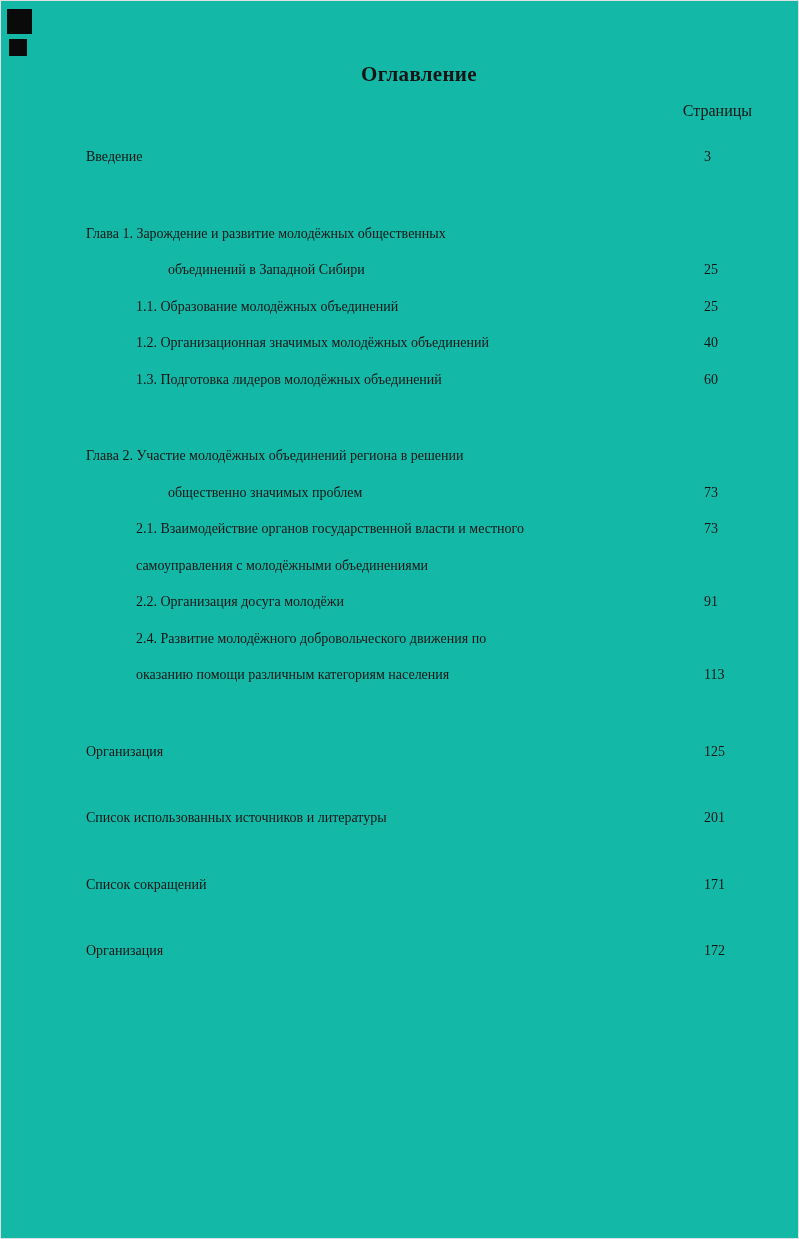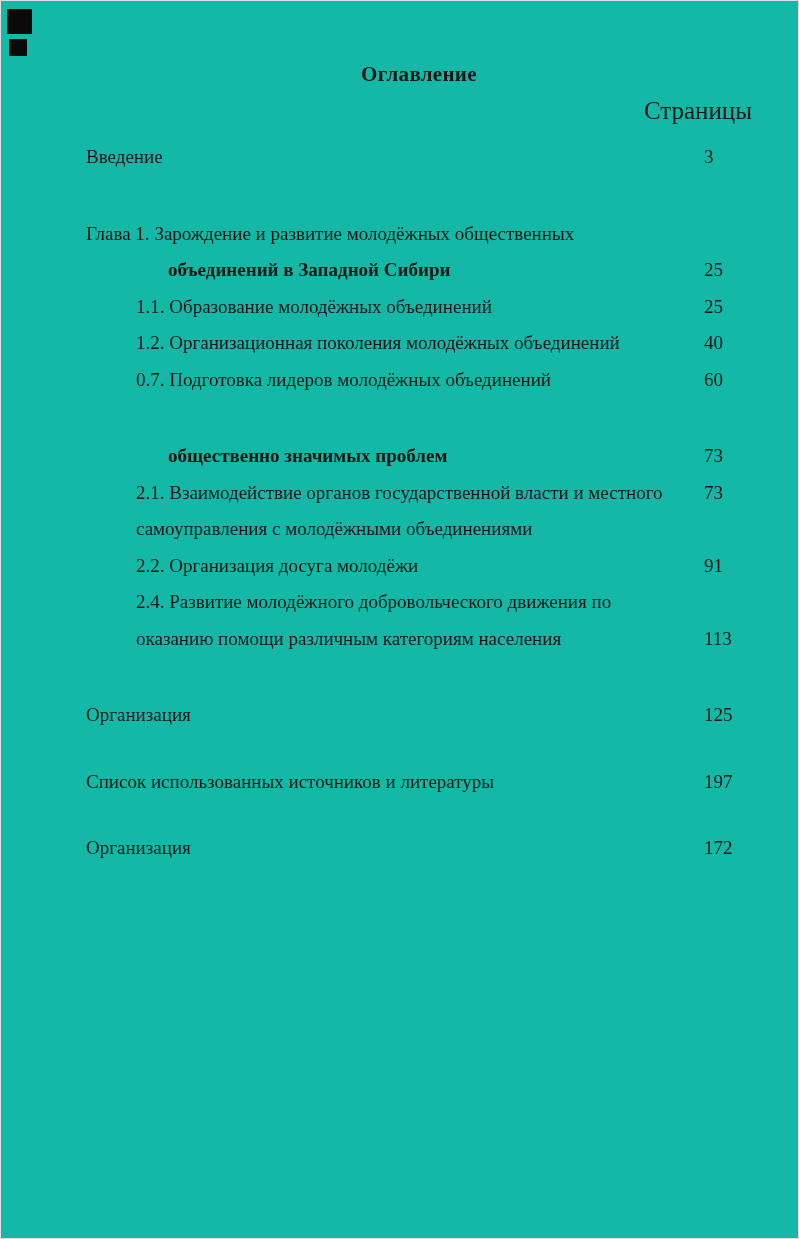--- a/index.html
+++ b/index.html
@@ -32,40 +32,40 @@
   .doc-title {
     margin: 0;
     text-align: center;
     font-size: 21px;
     font-weight: bold;
     line-height: 30px;
     letter-spacing: 0.3px;
   }
   .pages-label {
     text-align: right;
-    font-size: 25px;
+    font-size: 16px;
     line-height: 36px;
     margin-top: 4px;
   }
 
   .toc-section { margin-top: 40px; }
   .toc-section:first-child { margin-top: 10px; }
   .toc-section:nth-child(n+5) { margin-top: 30px; }
 
   .toc-row {
     display: flex;
-    font-size: 19px;
+    font-size: 14px;
     line-height: 36.5px;
   }
   .toc-row .txt {
     width: 618px;
     box-sizing: border-box;
   }
   .toc-row .txt.ind-1 { padding-left: 50px; }
-  .toc-row .txt.ind-2 { padding-left: 82px; font-weight: bold; }
+  .toc-row .txt.ind-2 { padding-left: 82px; }
   .toc-row .pg {
     flex: 1;
     text-align: left;
   }
   .b { font-weight: normal; }
 </style>
 </head>
 <body>
 
 <div class="sheet">
@@ -89,29 +89,33 @@
           </div>
           <div class="toc-row">
             <div class="txt ind-2"><span>объединений в Западной Сибири</span></div>
             <div class="pg">25</div>
           </div>
           <div class="toc-row">
             <div class="txt ind-1"><span class="b">1.1.</span> <span>Образование молодёжных объединений</span></div>
             <div class="pg">25</div>
           </div>
           <div class="toc-row">
-            <div class="txt ind-1"><span class="b">1.2.</span> <span>Организационная поколения молодёжных объединений</span></div>
+            <div class="txt ind-1"><span class="b">1.2.</span> <span>Организационная значимых молодёжных объединений</span></div>
             <div class="pg">40</div>
           </div>
           <div class="toc-row">
-            <div class="txt ind-1"><span class="b">0.7.</span> <span>Подготовка лидеров молодёжных объединений</span></div>
+            <div class="txt ind-1"><span class="b">1.3.</span> <span>Подготовка лидеров молодёжных объединений</span></div>
             <div class="pg">60</div>
           </div>
         </div>
         <div class="toc-section">
+          <div class="toc-row">
+            <div class="txt ind-0"><span class="b">Глава 2.</span> <span>Участие молодёжных объединений региона в решении</span></div>
+            <div class="pg"></div>
+          </div>
           <div class="toc-row">
             <div class="txt ind-2"><span>общественно значимых проблем</span></div>
             <div class="pg">73</div>
           </div>
           <div class="toc-row">
             <div class="txt ind-1"><span class="b">2.1.</span> <span>Взаимодействие органов государственной власти и местного</span></div>
             <div class="pg">73</div>
           </div>
           <div class="toc-row">
             <div class="txt ind-1"><span>самоуправления с молодёжными объединениями</span></div>
@@ -132,21 +136,27 @@
         </div>
         <div class="toc-section">
           <div class="toc-row">
             <div class="txt ind-0"><span>Организация</span></div>
             <div class="pg">125</div>
           </div>
         </div>
         <div class="toc-section">
           <div class="toc-row">
             <div class="txt ind-0"><span>Список использованных источников и литературы</span></div>
-            <div class="pg">197</div>
+            <div class="pg">201</div>
+          </div>
+        </div>
+        <div class="toc-section">
+          <div class="toc-row">
+            <div class="txt ind-0"><span>Список сокращений</span></div>
+            <div class="pg">171</div>
           </div>
         </div>
         <div class="toc-section">
           <div class="toc-row">
             <div class="txt ind-0"><span>Организация</span></div>
             <div class="pg">172</div>
           </div>
         </div>
       </div>
   </div>

